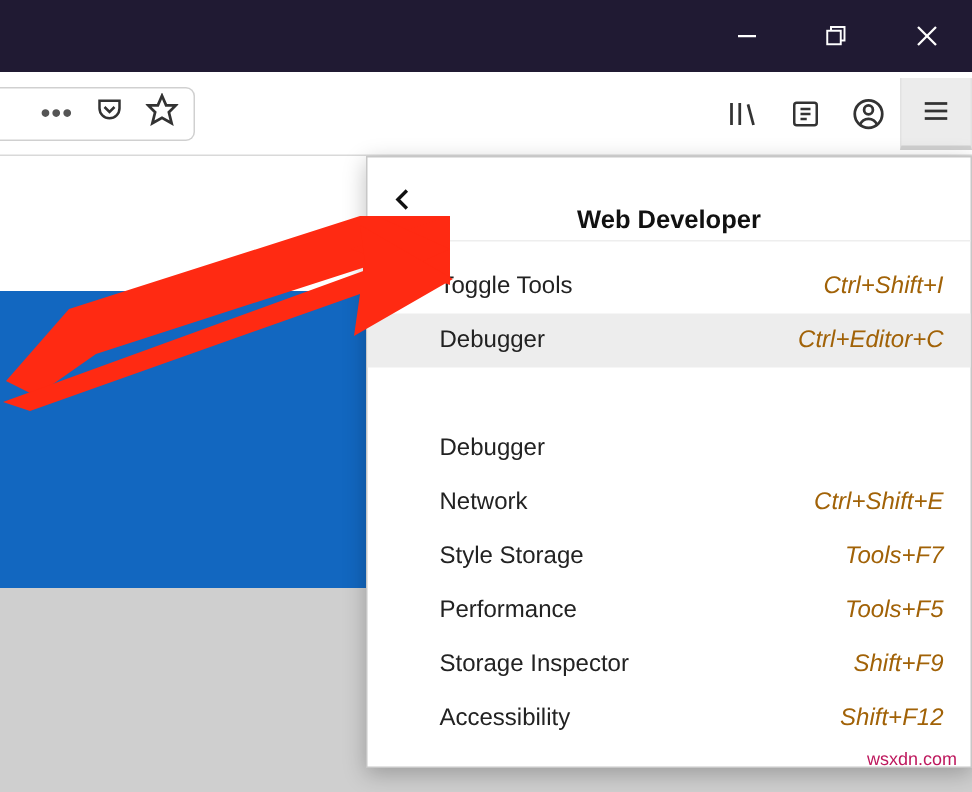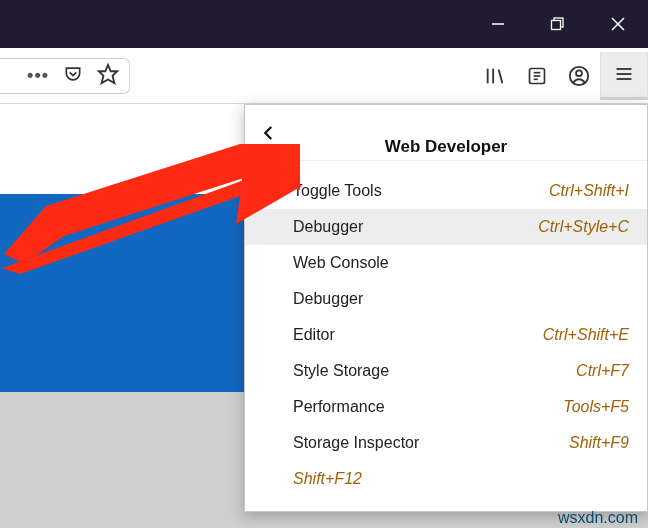--- a/index.html
+++ b/index.html
@@ -137,24 +137,24 @@
     .menu-item.hover { background: #ededed; }
     .menu-item .shortcut { color: #a16207; font-style: italic; }
     .menu-body { padding: 12px 0 14px 0; }
     .arrow {
       position: absolute;
       pointer-events: none;
       z-index: 50;
     }
     .watermark {
       position: absolute;
-      bottom: 1px;
+      bottom: 15px;
       right: 10px;
-      font-size: 16px;
-      color: #0c4a6e;
+      font-size: 12px;
+      color: #be185d;
     }
   </style>
 </head>
 <body>
 
 <div class="titlebar">
   <div class="btn">
     <svg width="14" height="14">
         <line x1="1" y1="7" x2="13" y2="7" stroke-width="1.5"></line>
       </svg>
@@ -234,45 +234,45 @@
     </div>
     <div class="menu-title">Web Developer</div>
   </div>
   <div class="menu-body" id="menu-body">
       <div class="menu-item">
         <span>Toggle Tools</span>
         <span class="shortcut">Ctrl+Shift+I</span>
       </div>
       <div class="menu-item hover">
         <span>Debugger</span>
-        <span class="shortcut">Ctrl+Style+C</span>
-      </div>
-      <div class="menu-item">
-        <span>Web Console</span>
+        <span class="shortcut">Ctrl+Editor+C</span>
+      </div>
+      <div class="menu-item">
       </div>
       <div class="menu-item">
         <span>Debugger</span>
       </div>
       <div class="menu-item">
-        <span>Editor</span>
+        <span>Network</span>
         <span class="shortcut">Ctrl+Shift+E</span>
       </div>
       <div class="menu-item">
         <span>Style Storage</span>
-        <span class="shortcut">Ctrl+F7</span>
+        <span class="shortcut">Tools+F7</span>
       </div>
       <div class="menu-item">
         <span>Performance</span>
         <span class="shortcut">Tools+F5</span>
       </div>
       <div class="menu-item">
         <span>Storage Inspector</span>
         <span class="shortcut">Shift+F9</span>
       </div>
       <div class="menu-item">
+        <span>Accessibility</span>
         <span class="shortcut">Shift+F12</span>
       </div>
     </div>
 </div>
 
 <svg class="arrow" style="top:144px;left:4px" width="300" height="120">
   <polygon points="0,110 42,62 236,0 296,0 296,30 252,30 60,92 20,120" fill="#ff2a12"></polygon>
   <polygon points="296,0 296,46 230,22" fill="#ff2a12"></polygon>
   <polygon points="252,-4 310,22 252,48" fill="#ff2a12" transform="translate(-14,0)"></polygon>
 </svg>

